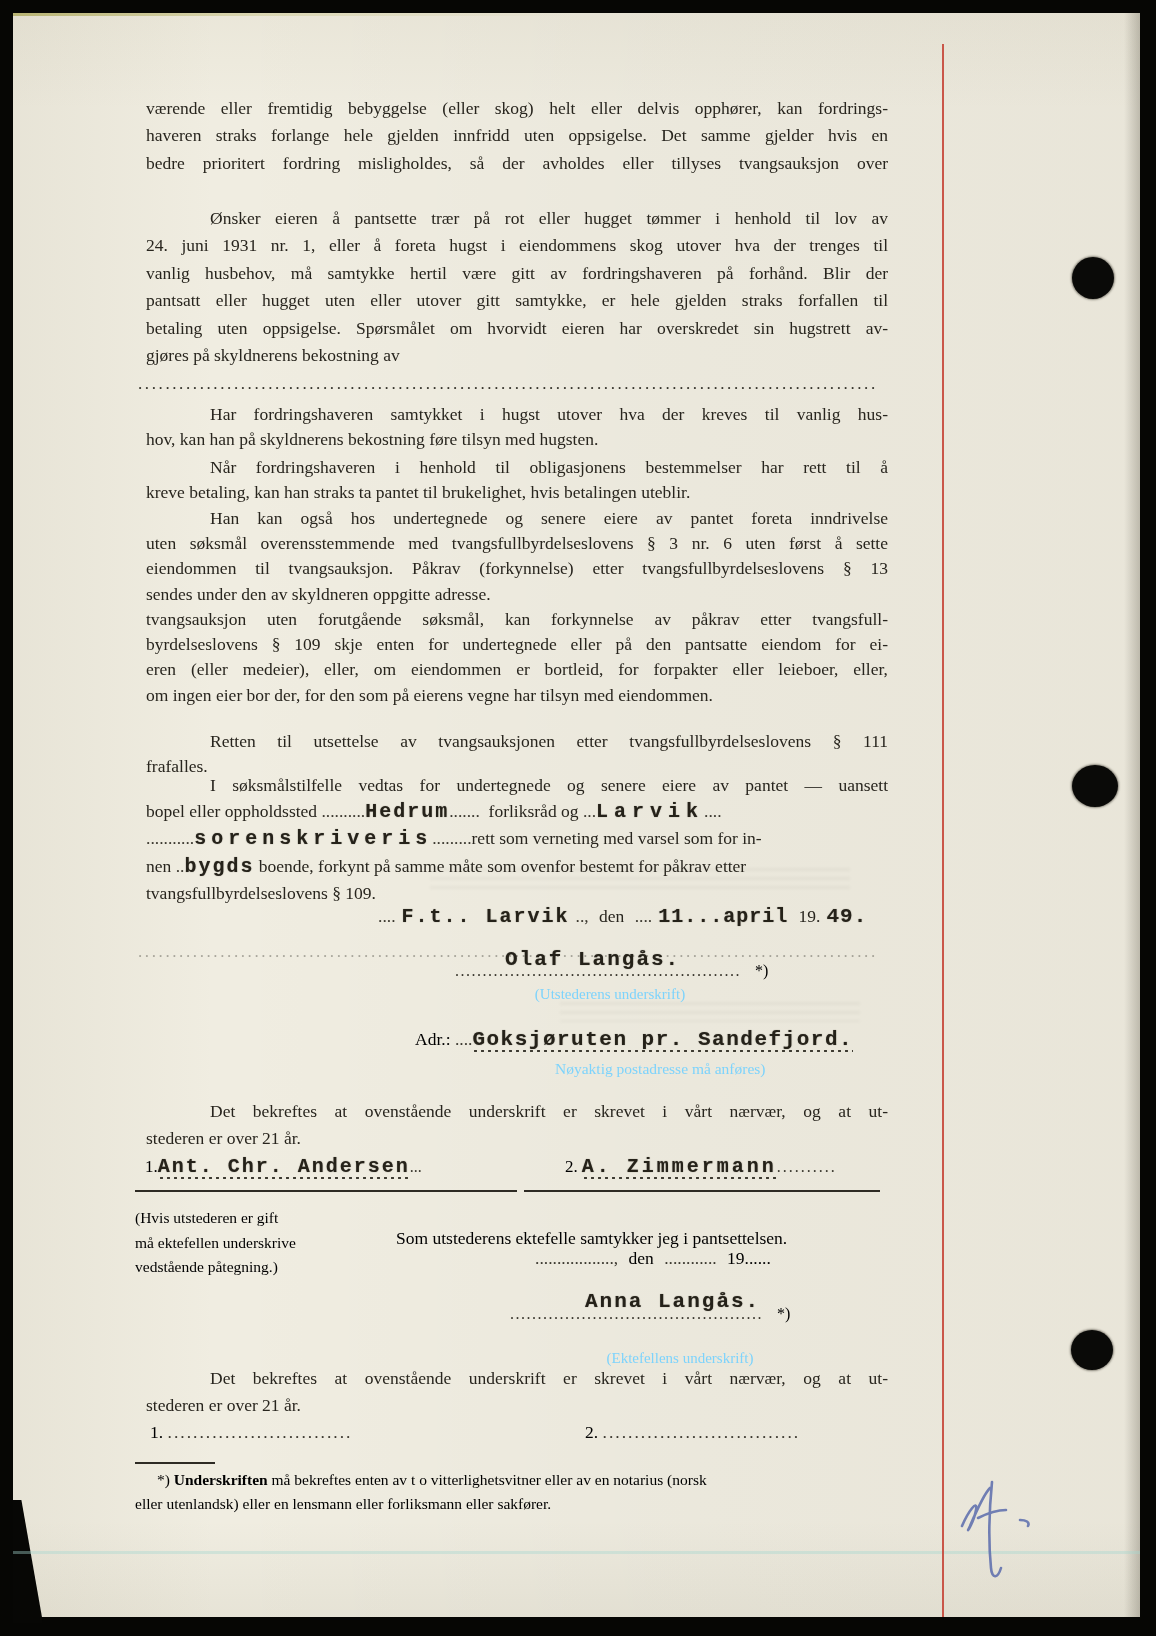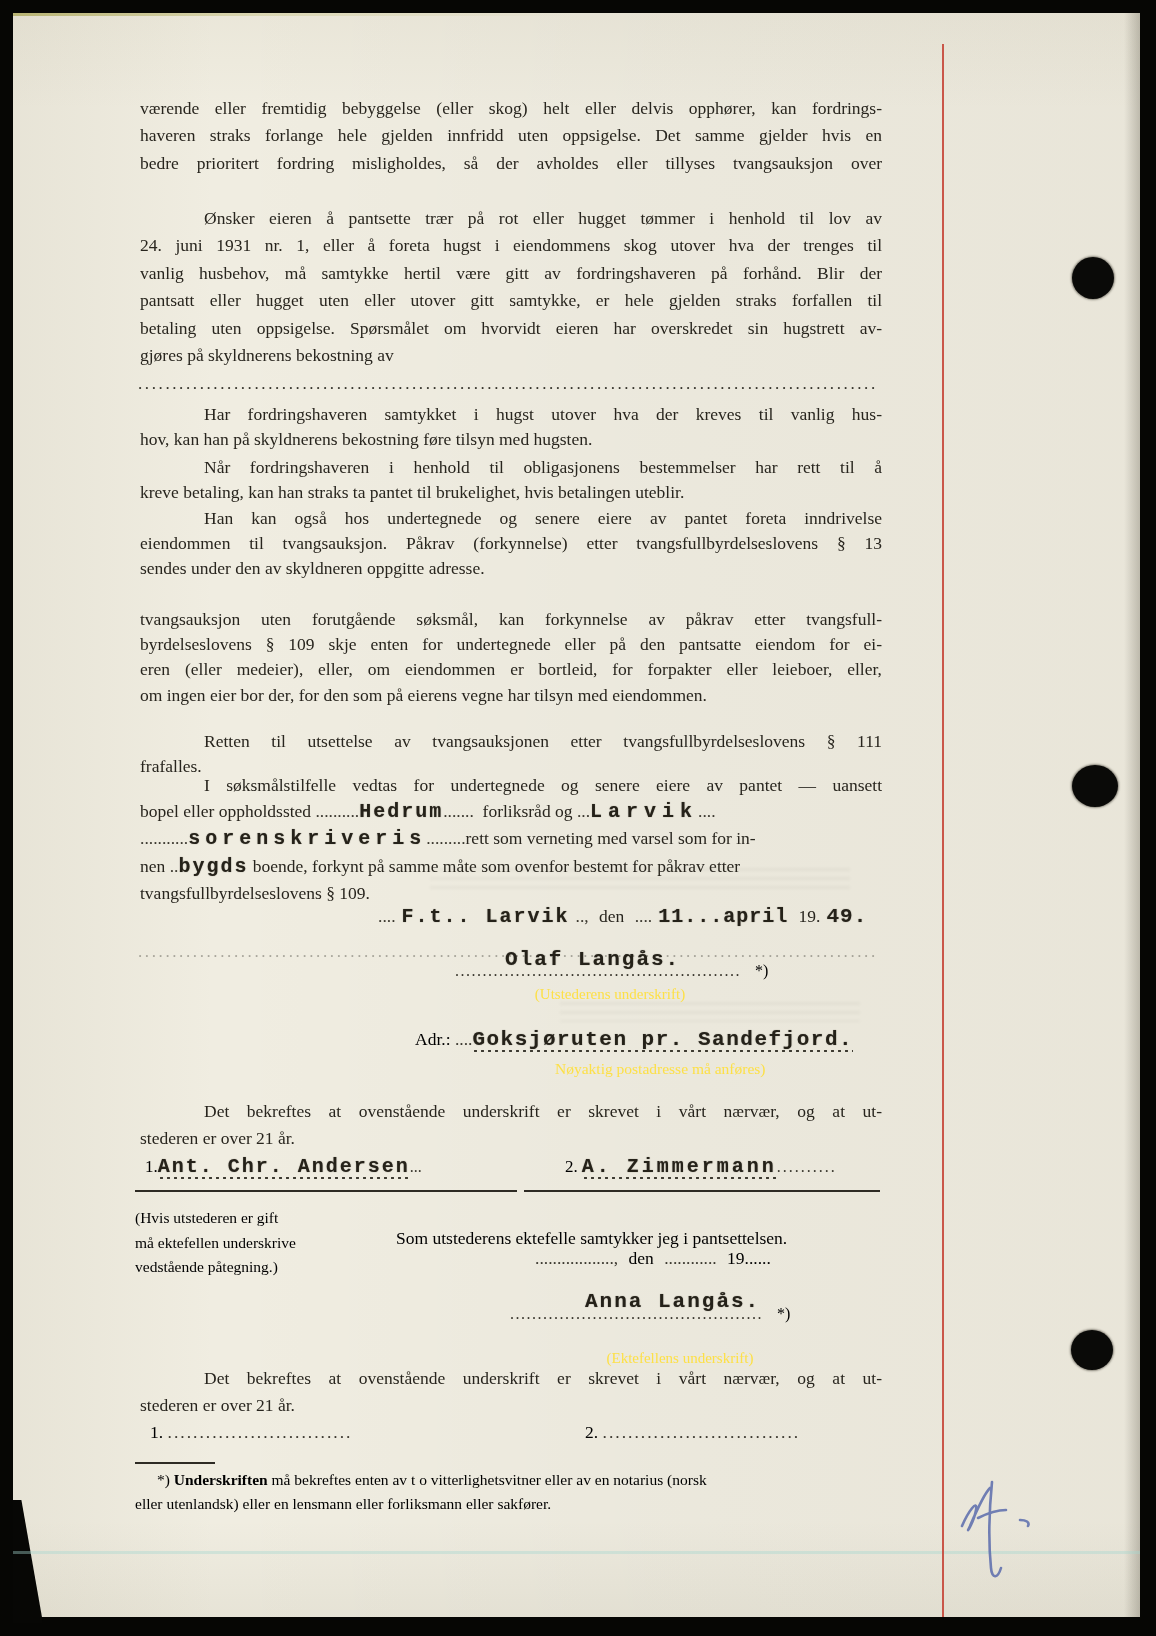--- a/index.html
+++ b/index.html
@@ -18,35 +18,35 @@
          clip-path:polygon(0 0,28% 0,100% 100%,0 100%);}
   .cyan-line{position:absolute;left:13px;right:16px;top:1551px;height:3px;background:rgba(165,215,208,0.40);}
   .red-line{position:absolute;left:942px;top:44px;width:2px;height:1573px;background:#c74a3d;opacity:.92;}
   .hole{position:absolute;background:#0a0a08;border-radius:50%;box-shadow:0 0 2px 1px rgba(40,35,25,.5);}
   .hole1{left:1072px;top:257px;width:42px;height:42px;}
   .hole2{left:1072px;top:765px;width:46px;height:42px;}
   .hole3{left:1071px;top:1330px;width:42px;height:40px;}
   .smudge{position:absolute;opacity:.06;filter:blur(1.5px);
          background:repeating-linear-gradient(180deg,#6a6658 0 3px,transparent 3px 9px);}
   
-  .col{position:absolute;left:140px;width:742px;color:#28251e;font-size:17.5px;}
+  .col{position:absolute;left:146px;width:742px;color:#28251e;font-size:17.5px;}
   .ln{text-align:justify;text-align-last:justify;white-space:nowrap;overflow:hidden;}
   .ln.last{text-align-last:left;}
   .ln.ind{padding-left:64px;}
   .lh27 .ln{line-height:27.4px;}
   .lh26 .ln{line-height:26.2px;}
   .lh25 .ln{line-height:25.2px;}
   .dots-row{position:absolute;left:138px;width:738px;overflow:hidden;white-space:nowrap;
          color:#34322a;font-size:17px;letter-spacing:2.6px;}
   .dots-row.faint{opacity:.38;}
   .typed{font-family:"Liberation Mono","DejaVu Sans Mono",monospace;font-weight:bold;
          color:rgba(24,21,13,.88);text-shadow:0 0 1px rgba(30,25,15,.55);}
   .abs{position:absolute;}
   .serif-dots{color:#3a372e;}
-  .caption{font-size:15px;color:#fde047;}
+  .caption{font-size:15px;color:#7dd3fc;}
   .small{font-size:15.5px;}
   .rule{position:absolute;height:2px;background:#2e2b24;}
   .dotunder{background-image:radial-gradient(circle,#3c3930 1.1px,rgba(0,0,0,0) 1.5px);
          background-size:7px 6px;background-repeat:repeat-x;background-position:0 100%;
          padding-bottom:3px;}
   .dl span{margin-right:6px;}
   .penmark{position:absolute;left:948px;top:1468px;}
 </style>
 </head>
 <body>
@@ -84,20 +84,21 @@
   <div class="col lh25" style="top:402px;">
     <div class="ln ind">Har fordringshaveren samtykket i hugst utover hva der kreves til vanlig hus-</div>
     <div class="ln last">hov, kan han på skyldnerens bekostning føre tilsyn med hugsten.</div>
   </div>
   <div class="col lh25" style="top:455px;">
     <div class="ln ind">Når fordringshaveren i henhold til obligasjonens bestemmelser har rett til å</div>
     <div class="ln last">kreve betaling, kan han straks ta pantet til brukelighet, hvis betalingen uteblir.</div>
   </div>
   <div class="col lh25" style="top:506px;">
     <div class="ln ind">Han kan også hos undertegnede og senere eiere av pantet foreta inndrivelse</div>
+    <div class="ln">uten søksmål overensstemmende med tvangsfullbyrdelseslovens § 3 nr. 6 uten først å sette</div>
     <div class="ln">eiendommen til tvangsauksjon. Påkrav (forkynnelse) etter tvangsfullbyrdelseslovens § 13</div>
     <div class="ln last">sendes under den av skyldneren oppgitte adresse.</div>
   </div>
   <div class="col lh25" style="top:607px;">
     <div class="ln">tvangsauksjon uten forutgående søksmål, kan forkynnelse av påkrav etter tvangsfull-</div>
     <div class="ln">byrdelseslovens § 109 skje enten for undertegnede eller på den pantsatte eiendom for ei-</div>
     <div class="ln">eren (eller medeier), eller, om eiendommen er bortleid, for forpakter eller leieboer, eller,</div>
     <div class="ln last">om ingen eier bor der, for den som på eierens vegne har tilsyn med eiendommen.</div>
   </div>
   <div class="col lh25" style="top:729px;">

